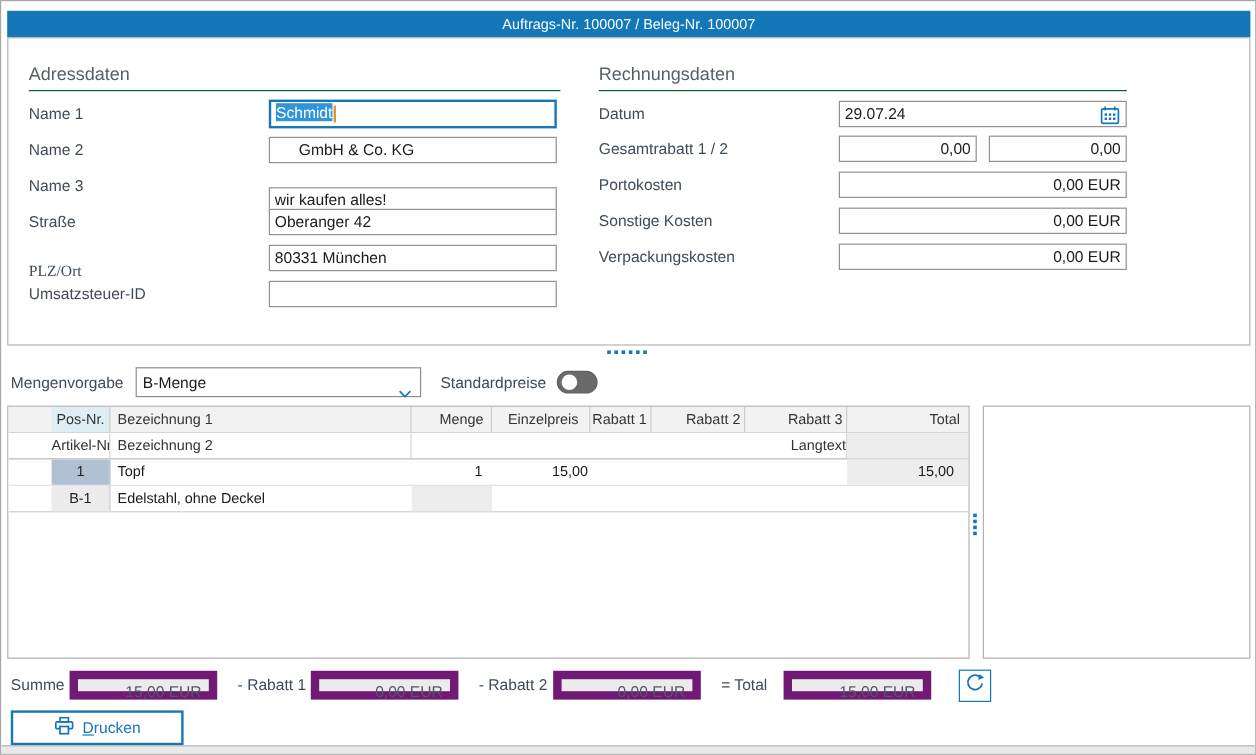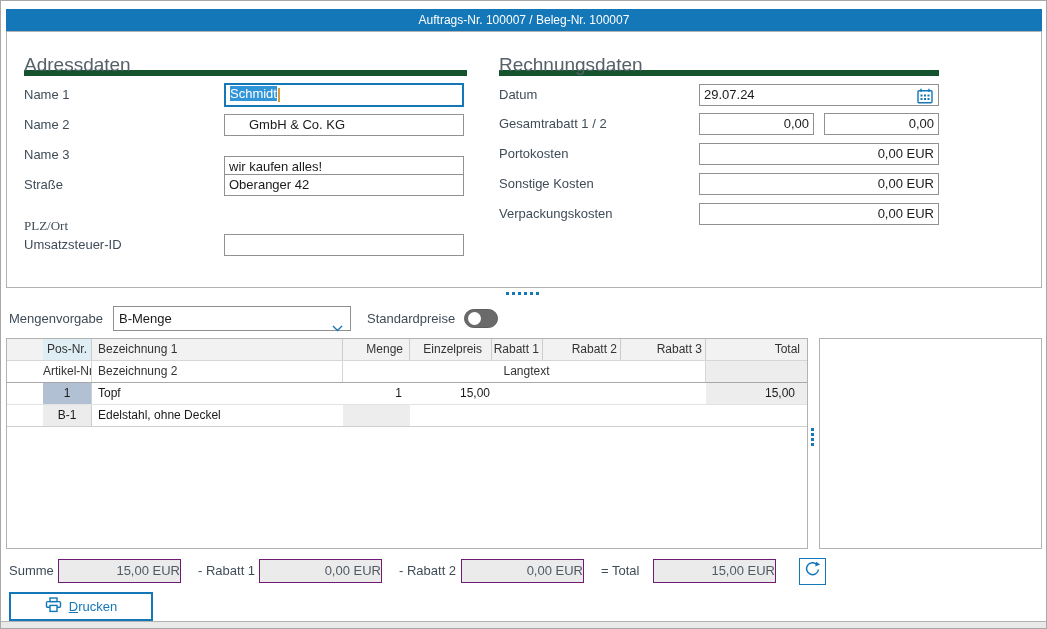--- a/index.html
+++ b/index.html
@@ -9,21 +9,21 @@
     --heading:#566069;
   }
   *{margin:0;padding:0;box-sizing:border-box;}
   body{font-family:"Liberation Sans","DejaVu Sans",sans-serif;background:#fff;}
   .window{position:relative;width:1047px;height:629px;background:#fff;border:1px solid #a8a8a8;overflow:hidden;}
 
   .titlebar{position:absolute;left:5px;top:8px;width:1036px;height:22px;background:var(--accent);
     color:#fff;font-size:12px;display:flex;align-items:center;justify-content:center;}
 
   .top-card{position:absolute;left:5px;top:30px;width:1036px;height:257px;border:1px solid #b2b2b2;background:#fff;}
-  .sec-heading{position:absolute;height:22px;font-size:19px;color:var(--heading);border-bottom:6px solid #14532d;}
+  .sec-heading{position:absolute;height:22px;font-size:15px;color:var(--heading);border-bottom:1px solid #14532d;}
   .flabel{position:absolute;height:22px;line-height:22px;font-size:13px;color:var(--label);white-space:nowrap;}
   .fld{position:absolute;height:22px;border:1px solid #919191;background:#fff;font-size:13px;color:#1a1a1a;
     line-height:20px;padding:0 4px;white-space:nowrap;overflow:hidden;}
   .fld.focused{border:2px solid var(--accent);line-height:18px;}
   .fld.num{text-align:right;}
   .sel-text{background:var(--selection);color:#fff;}
   .caret{display:inline-block;width:2px;height:14px;background:#d69a3e;vertical-align:middle;margin-left:1px;}
   .cal-btn{position:absolute;right:3px;top:2px;width:20px;height:17px;display:flex;align-items:center;justify-content:center;cursor:pointer;}
 
   .h-splitter{position:absolute;left:505px;top:291px;width:40px;height:6px;display:flex;gap:3px;cursor:row-resize;}
@@ -51,30 +51,30 @@
   .drow{background:#fff;color:#1a1a1a;border-bottom:1px solid #e2e2e2;}
   .drow2{border-bottom:1px solid #cfcfcf;}
   .drow .c-pos{border-right:1px solid #c6cfd8;}
   .c-pos{text-align:center;margin-left:36px;}
   .c-bez{padding-left:6px;text-align:left;}
   .c-menge{text-align:right;padding-right:8px;}
   .c-ep{text-align:right;padding-right:9px;}
   .c-rab{text-align:right;padding-right:3px;}
   .c-total{text-align:right;padding-right:12px;}
   .hdr-total{text-align:right;padding-right:7px;}
-  .c-lang{grid-column:3/8;padding-left:5px;text-align:center;}
+  .c-lang{grid-column:3/8;padding-left:5px;text-align:right;}
   .cell-sel{background:#b1c0d3;}
   .cell-alt{background:#ececec;}
   .cell-gray{background:#ededed;}
 
   .right-panel{position:absolute;left:818px;top:337px;width:223px;height:211px;border:1px solid #b2b2b2;background:#fff;}
 
   .sum-label{position:absolute;top:558px;height:24px;line-height:24px;font-size:13px;color:var(--label);white-space:nowrap;}
-  .sum-fld{position:absolute;top:558px;height:24px;width:123px;background:#ebebeb;border:1px solid #701a75;
-    font-size:13px;color:#4f5a64;line-height:22px;text-align:right;padding-right:0;}
+  .sum-fld{position:absolute;top:558px;height:24px;width:123px;background:#ebebeb;border:7px solid #701a75;
+    font-size:13px;color:#4f5a64;line-height:22px;text-align:right;padding-right:6px;}
   .refresh-btn{position:absolute;left:798px;top:557px;width:27px;height:27px;border:1px solid var(--accent);background:#fff;
     display:flex;align-items:center;justify-content:center;cursor:pointer;}
 
   .drucken-btn{position:absolute;left:8px;top:591px;width:144px;height:29px;border:2px solid var(--accent);background:#fff;
     color:var(--accent);font-size:13px;display:flex;align-items:center;justify-content:center;gap:7px;cursor:pointer;}
   .drucken-btn .mn{text-decoration:underline;}
 
   .bottom-strip{position:absolute;left:0;bottom:0;width:100%;height:7px;background:#e9e9e9;border-top:1px solid #b3b3b3;}
 </style>
 </head>
@@ -94,20 +94,21 @@
     <div class="flabel" style="left:17px;top:82px;">Name 2</div>
     <div class="fld" style="left:217px;top:82px;width:240px;padding-left:24px;">GmbH &amp; Co. KG</div>
 
     <div class="flabel" style="left:17px;top:112px;">Name 3</div>
     <div class="fld" style="left:217px;top:124px;width:240px;">wir kaufen alles!</div>
 
     <div class="flabel" style="left:17px;top:142px;">Straße</div>
     <div class="fld" style="left:217px;top:142px;width:240px;">Oberanger 42</div>
 
     <div class="flabel" style="left:17px;top:183px;font-family:Liberation Serif, serif;">PLZ/Ort</div>
+    <div class="fld" style="left:217px;top:172px;width:240px;">80331 München</div>
 
     <div class="flabel" style="left:17px;top:202px;">Umsatzsteuer-ID</div>
     <div class="fld" style="left:217px;top:202px;width:240px;"></div>
 
     <div class="sec-heading" style="left:492px;top:22px;width:440px;">Rechnungsdaten</div>
 
     <div class="flabel" style="left:492px;top:52px;">Datum</div>
     <div class="fld" style="left:692px;top:52px;width:240px;padding-right:26px;"><span>29.07.24</span>
       <span class="cal-btn">
         <svg width="18" height="16" viewBox="0 0 18 16" fill="none" stroke="#1377b8" stroke-width="1.4">

